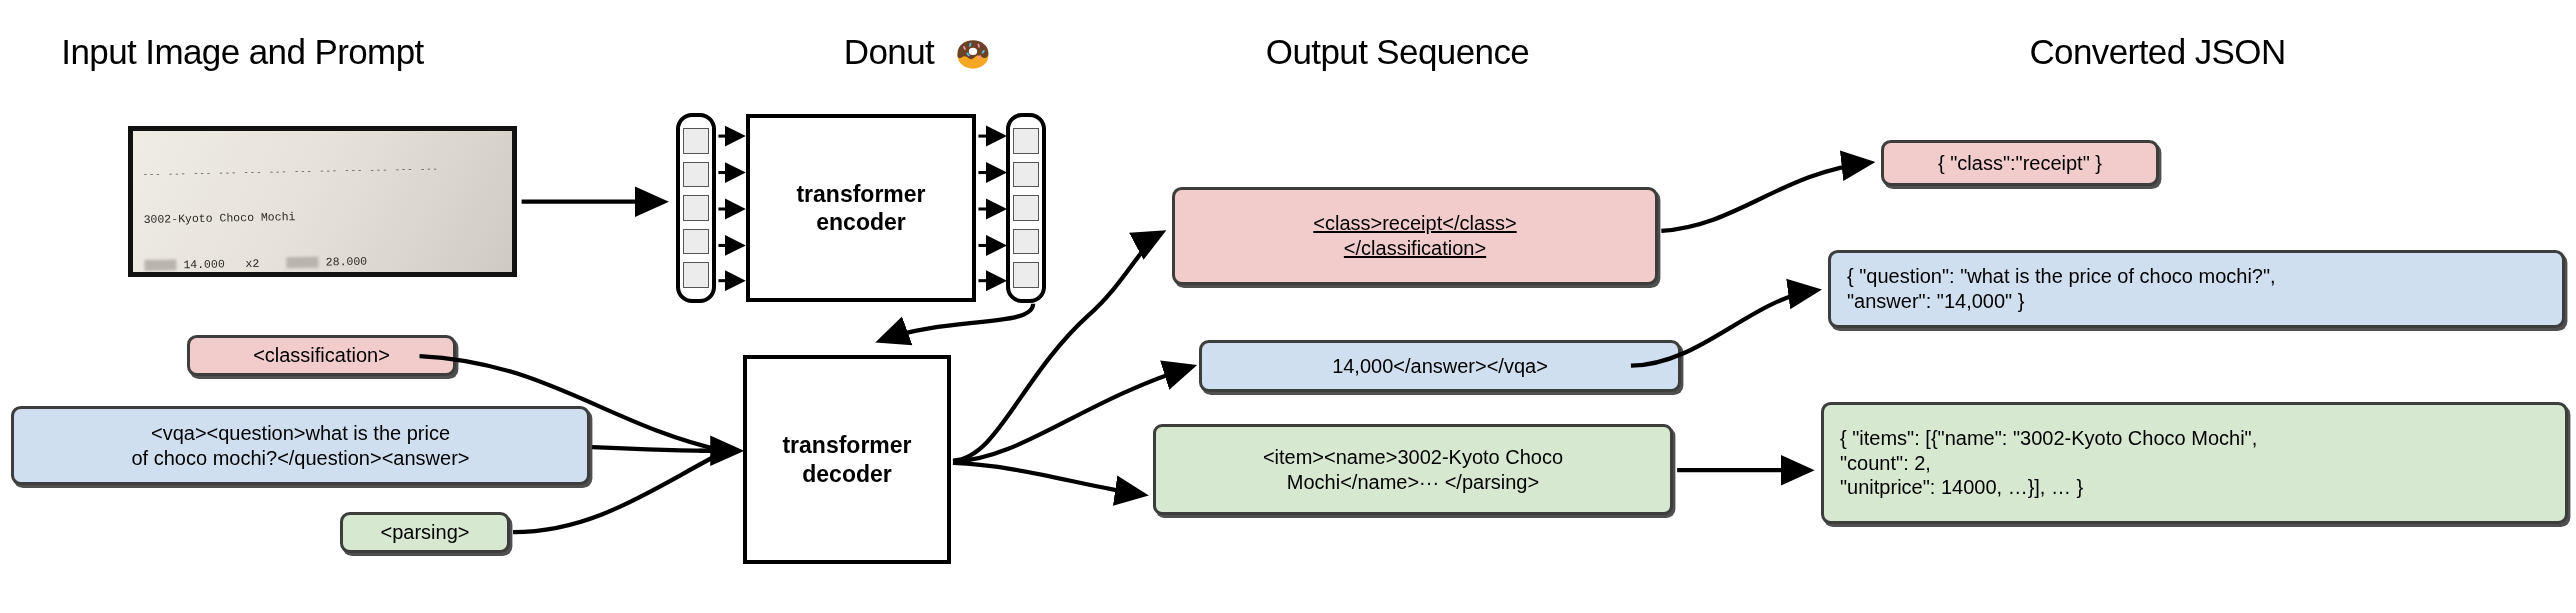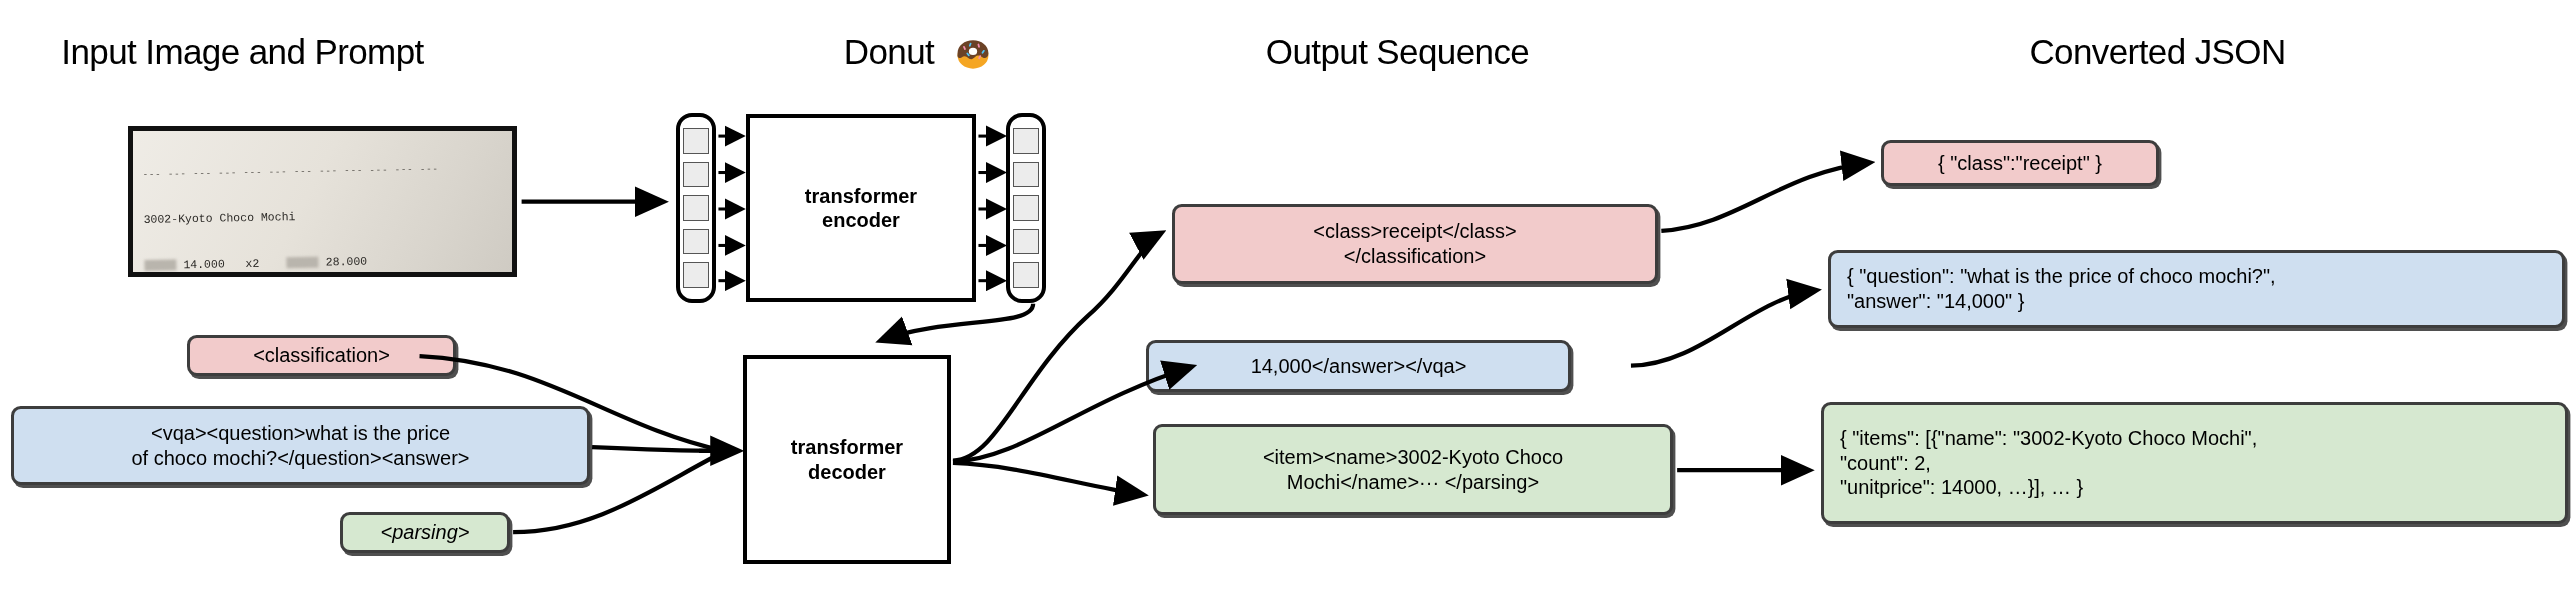--- a/index.html
+++ b/index.html
@@ -30,21 +30,21 @@
         text-align:center;font-size:20px;line-height:1.24;white-space:pre-line;
         box-shadow:2.4px 3px 0 rgba(20,20,20,.75);}
   .rbox.pink{background:#f2cbcb;}
   .rbox.blue{background:#cfdff0;}
   .rbox.green{background:#d6e8d0;}
   .rbox.left{justify-content:flex-start;text-align:left;padding-left:16px;}
 
   
   .block{position:absolute;box-sizing:border-box;background:#fff;border:4.3px solid #000;
          display:flex;align-items:center;justify-content:center;text-align:center;
-         font-weight:bold;font-size:20px;line-height:1.22;white-space:pre-line;}
+         font-weight:bold;font-size:23px;line-height:1.22;white-space:pre-line;}
   .tokcol{position:absolute;box-sizing:border-box;background:#fff;border:4.3px solid #000;
           border-radius:16px;display:flex;flex-direction:column;align-items:center;
           justify-content:space-around;padding:7.3px 0;}
   .tok{width:25.5px;height:25.5px;background:#ececec;border:1.8px solid #555;box-sizing:border-box;}
 
   svg.wires{position:absolute;left:0;top:0;width:2576px;height:613px;pointer-events:none;}
 
   
   .donut{position:absolute;width:38px;height:38px;}
 </style>
@@ -110,26 +110,26 @@
   </div>
 
   <div class="block" style="left:743px;top:355px;width:208px;height:209px;">transformer
 decoder</div>
 
   <div class="rbox pink" style="left:187px;top:335px;width:269px;height:41px;">&lt;classification&gt;</div>
 
   <div class="rbox blue" style="left:11px;top:406px;width:579px;height:79px;">&lt;vqa&gt;&lt;question&gt;what is the price
 of choco mochi?&lt;/question&gt;&lt;answer&gt;</div>
 
-  <div class="rbox green" style="left:340px;top:512px;width:170px;height:41px;font-style:italic;">&lt;parsing&gt;</div>
+  <div class="rbox green" style="left:340px;top:512px;width:170px;height:41px;">&lt;parsing&gt;</div>
 
-  <div class="rbox pink" style="left:1172px;top:204px;width:486px;height:80px;">&lt;class&gt;receipt&lt;/class&gt;
+  <div class="rbox pink" style="left:1172px;top:187px;width:486px;height:98px;text-decoration:underline;">&lt;class&gt;receipt&lt;/class&gt;
 &lt;/classification&gt;</div>
 
-  <div class="rbox blue" style="left:1146px;top:340px;width:425px;height:52px;">14,000&lt;/answer&gt;&lt;/vqa&gt;</div>
+  <div class="rbox blue" style="left:1199px;top:340px;width:482px;height:52px;">14,000&lt;/answer&gt;&lt;/vqa&gt;</div>
 
   <div class="rbox green" style="left:1153px;top:424px;width:520px;height:91px;border-radius:9px;">&lt;item&gt;&lt;name&gt;3002-Kyoto Choco
 Mochi&lt;/name&gt;··· &lt;/parsing&gt;</div>
 
   <div class="rbox pink" style="left:1881px;top:140px;width:278px;height:46px;">{ "class":"receipt" }</div>
 
   <div class="rbox blue left" style="left:1828px;top:250px;width:737px;height:78px;">{ "question": "what is the price of choco mochi?",
    "answer": "14,000" }</div>
 
   <div class="rbox green left" style="left:1821px;top:402px;width:747px;height:122px;">{ "items": [{"name": "3002-Kyoto Choco Mochi",

